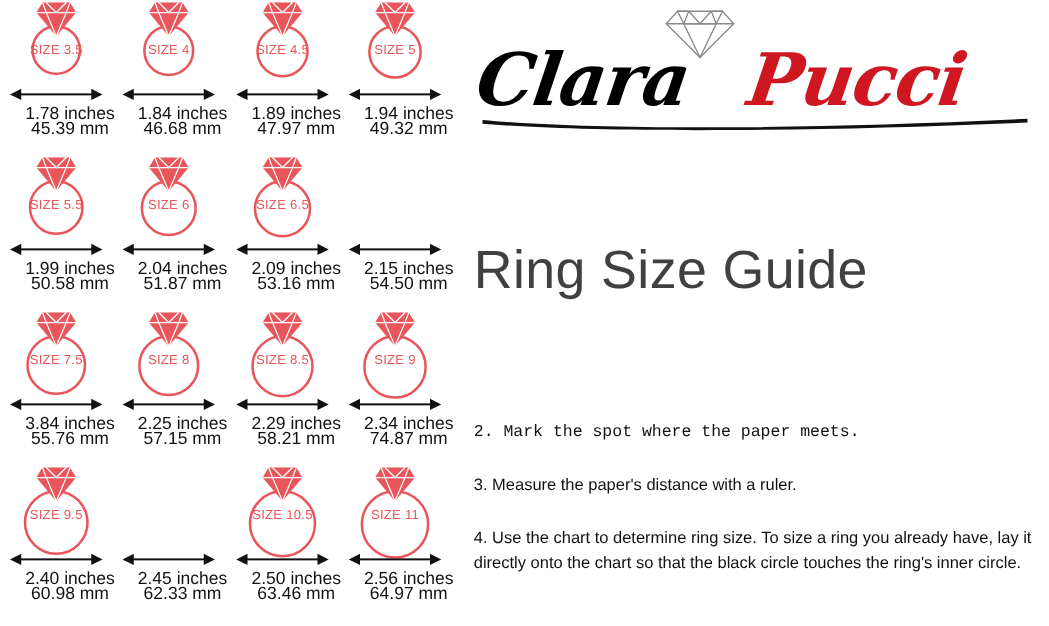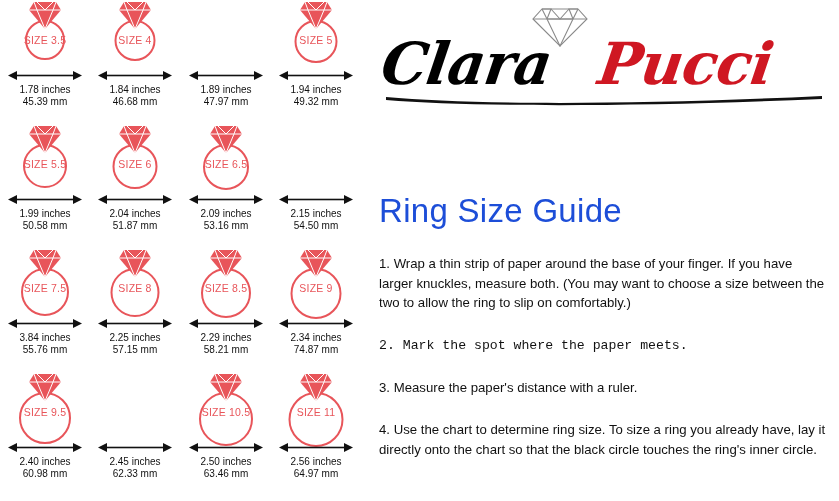--- a/index.html
+++ b/index.html
@@ -92,23 +92,24 @@
     width: 74px;
     height: 11px;
   }
   .arrow-row svg { display: block; }
   .measure {
     position: absolute;
     left: 0;
     top: 84px;
     width: 90px;
     text-align: center;
-    font-size: 10px;
+    font-size: 14px;
     line-height: 12px;
     color: #111;
+    padding-left: 11px;
   }
 
   
   #right {
     position: absolute;
     left: 362px;
     top: 0;
     width: 477px;
     height: 501px;
   }
@@ -153,24 +154,24 @@
     left: 12px;
     top: 88px;
     width: 440px;
     height: 12px;
   }
 
   #guide-title {
     position: absolute;
     left: 17px;
     top: 192px;
-    font-size: 33px;
+    font-size: 43px;
     font-weight: normal;
     letter-spacing: .3px;
-    color: #1d4ed8;
+    color: #404040;
   }
   .step {
     position: absolute;
     left: 17px;
     width: 448px;
     font-size: 13.2px;
     line-height: 19.5px;
     color: #111;
   }
   #step-1 { top: 254px; }
@@ -234,20 +235,36 @@
           <path d="M74 5.5 L65 1 L65 10 Z" fill="#111"></path>
           <rect x="8" y="4.7" width="58" height="1.6" fill="#111"></rect>
         </svg>
       </div>
       <div class="measure">
         <div>1.84 inches</div>
         <div>46.68 mm</div>
       </div>
     </div>
     <div class="ring-cell" style="left: 181px; top: 0px;">
+      <div class="ring-art">
+        <div class="band sz-2"></div>
+        <div class="gem">
+          <svg viewBox="0 0 34 30" width="34" height="30">
+            <g fill="#e8555a">
+              <path d="M1 10 L17 29 L33 10 L28 2 L6 2 Z"></path>
+            </g>
+            <g stroke="#ffffff" stroke-width="1" fill="none">
+              <path d="M1 10 L33 10"></path>
+              <path d="M6 2 L9 10 L17 29 L25 10 L28 2"></path>
+              <path d="M9 2 L17 10 L25 2"></path>
+            </g>
+          </svg>
+        </div>
+        <div class="size-label">SIZE 4.5</div>
+      </div>
       <div class="arrow-row">
         <svg viewBox="0 0 74 11" width="74" height="11">
           <path d="M0 5.5 L9 1 L9 10 Z" fill="#111"></path>
           <path d="M74 5.5 L65 1 L65 10 Z" fill="#111"></path>
           <rect x="8" y="4.7" width="58" height="1.6" fill="#111"></rect>
         </svg>
       </div>
       <div class="measure">
         <div>1.89 inches</div>
         <div>47.97 mm</div>
@@ -620,17 +637,16 @@
     <div class="logo-word" id="logo-pucci">Pucci</div>
     <div id="logo-swoosh">
       <svg viewBox="0 0 440 12" width="440" height="12" preserveAspectRatio="none">
         <path d="M2 3 C 90 11, 250 11, 438 2 L438 5 C 250 13, 90 13, 2 6 Z" fill="#111"></path>
       </svg>
     </div>
   </div>
 
   <div id="guide-title">Ring Size Guide</div>
 
-  <div class="step" id="step-1">1.  Wrap a thin strip of paper around the base of your finger. If you have larger knuckles, measure both. (You may want to choose a size between the two to allow the ring to slip on comfortably.)</div>
   <div class="step" id="step-2">2.  Mark the spot where the paper meets.</div>
   <div class="step" id="step-3">3.  Measure the paper's distance with a ruler.</div>
   <div class="step" id="step-4">4.  Use the chart to determine ring size. To size a ring you already have, lay it directly onto the chart so that the black circle touches the ring's inner circle.</div>
 </div>
 
 </body></html>

